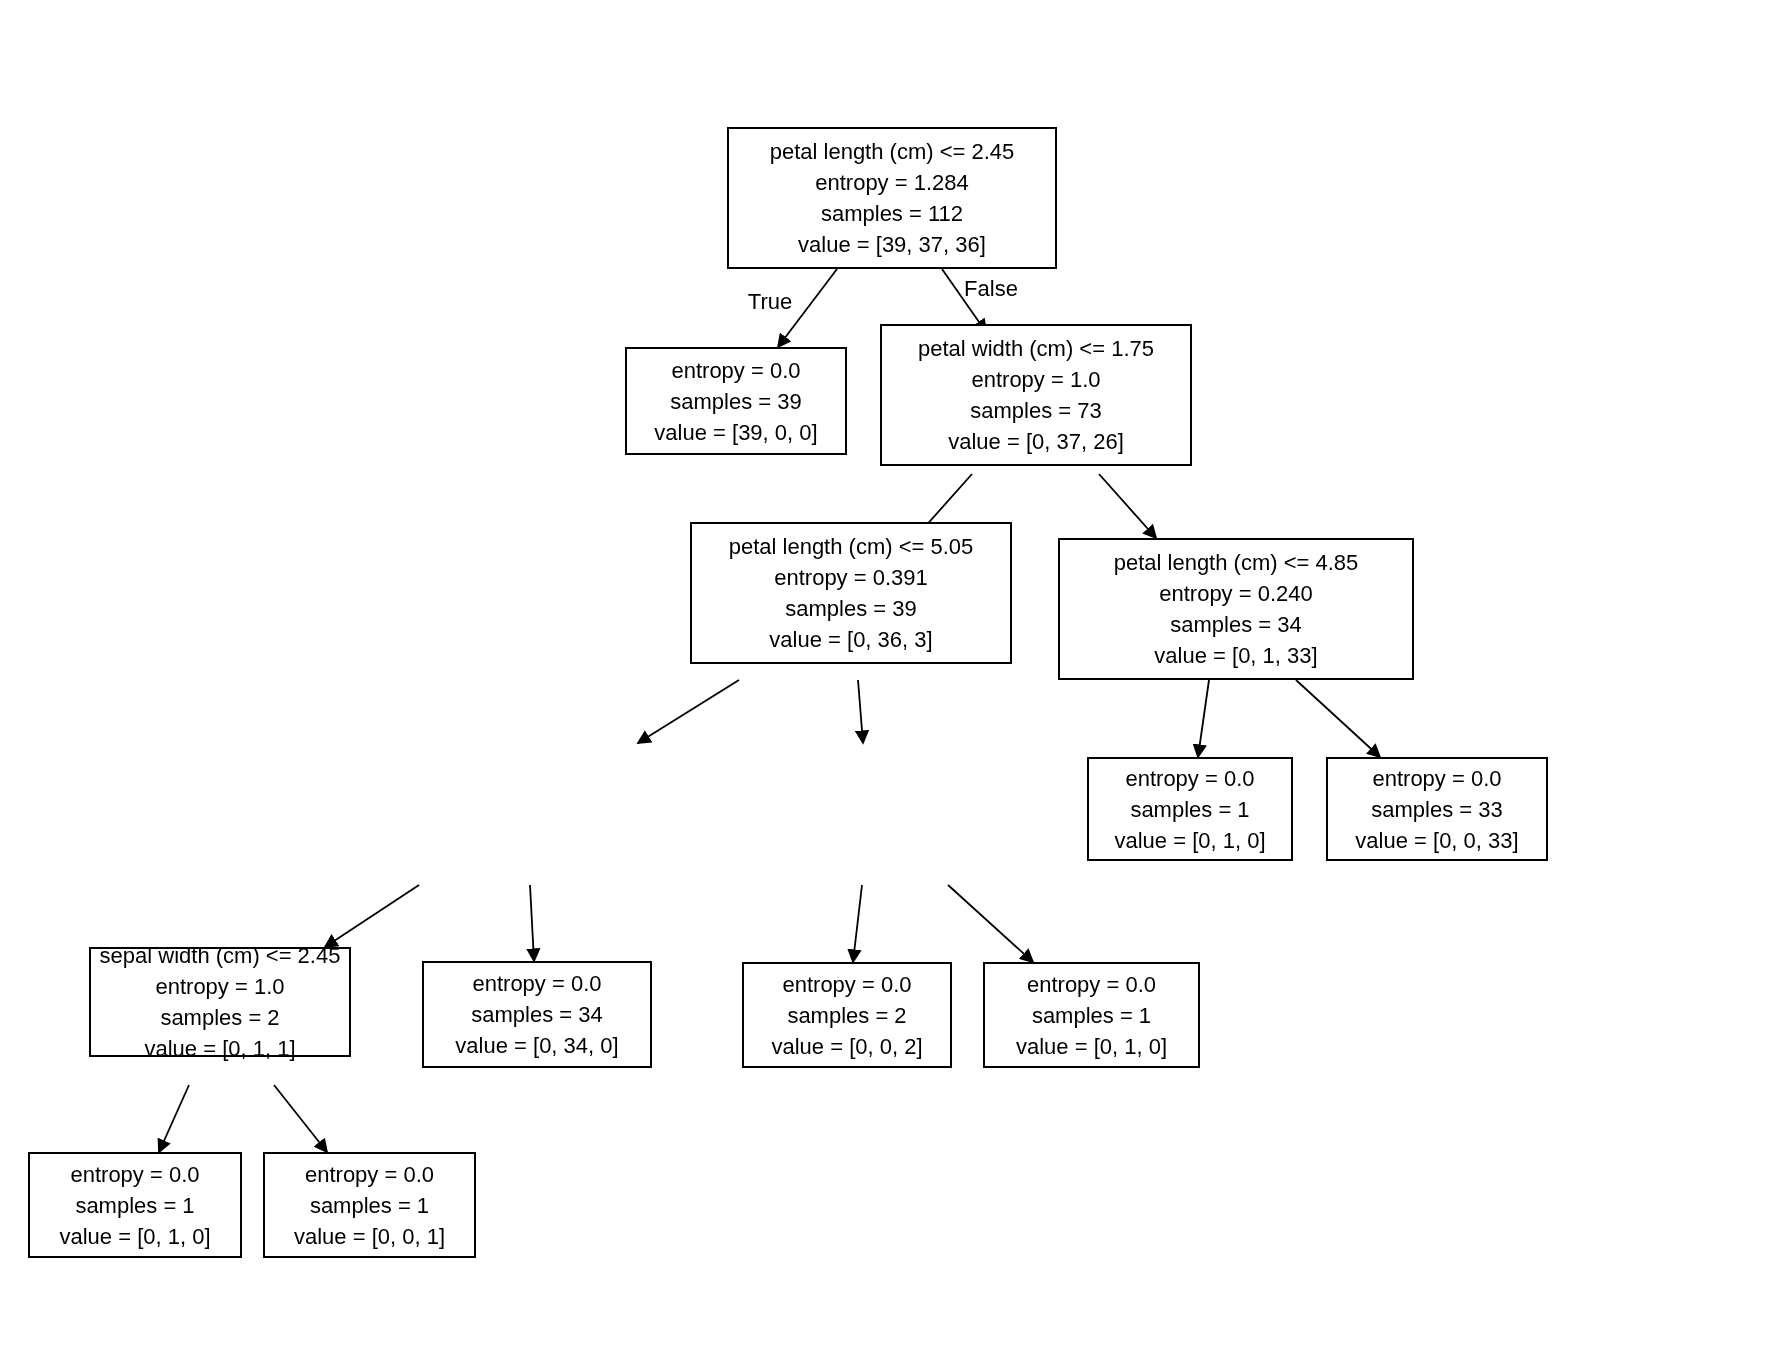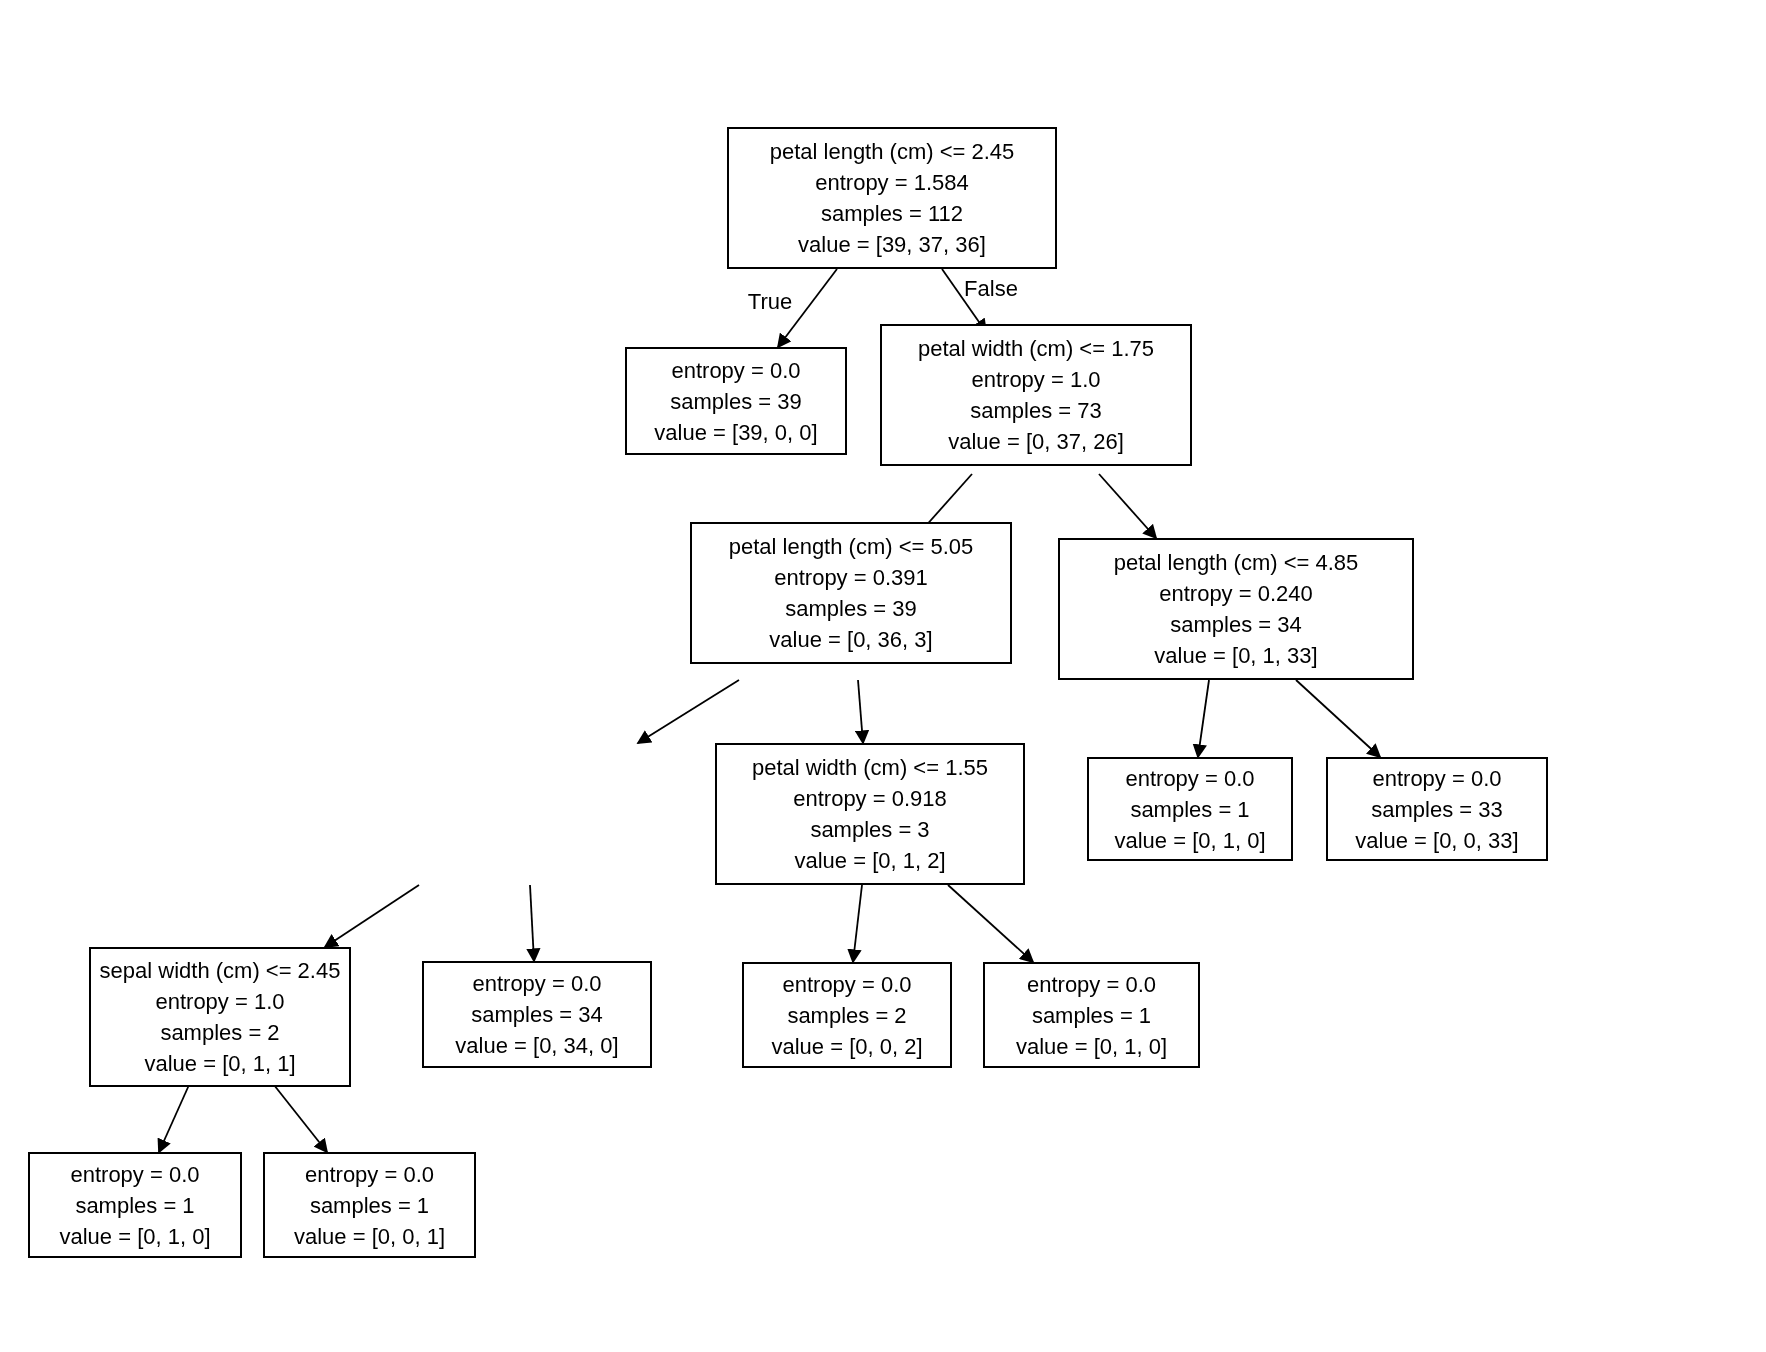--- a/index.html
+++ b/index.html
@@ -46,21 +46,21 @@
     <line x1="948" y1="885" x2="1033" y2="962" marker-end="url(#arrow)"></line>
     <line x1="189" y1="1085" x2="159" y2="1152" marker-end="url(#arrow)"></line>
     <line x1="274" y1="1085" x2="327" y2="1152" marker-end="url(#arrow)"></line>
   </svg>
 
   <div class="edge-label" style="left:770px;top:302px">True</div>
   <div class="edge-label" style="left:991px;top:289px">False</div>
 
   <div class="node" style="left:727px;top:127px;width:330px;height:142px">
     <span class="nl">petal length (cm) &lt;= 2.45</span>
-    <span class="nl">entropy = 1.584</span>
+    <span class="nl">entropy = 1.284</span>
     <span class="nl">samples = 112</span>
     <span class="nl">value = [39, 37, 36]</span>
   </div>
 
   <div class="node" style="left:625px;top:347px;width:222px;height:108px">
     <span class="nl">entropy = 0.0</span>
     <span class="nl">samples = 39</span>
     <span class="nl">value = [39, 0, 0]</span>
   </div>
   <div class="node" style="left:880px;top:324px;width:312px;height:142px">
@@ -76,38 +76,32 @@
     <span class="nl">samples = 39</span>
     <span class="nl">value = [0, 36, 3]</span>
   </div>
   <div class="node" style="left:1058px;top:538px;width:356px;height:142px">
     <span class="nl">petal length (cm) &lt;= 4.85</span>
     <span class="nl">entropy = 0.240</span>
     <span class="nl">samples = 34</span>
     <span class="nl">value = [0, 1, 33]</span>
   </div>
 
-  <div class="node" style="left:715px;top:743px;width:310px;height:142px">
-    <span class="nl">petal width (cm) &lt;= 1.55</span>
-    <span class="nl">entropy = 0.918</span>
-    <span class="nl">samples = 3</span>
-    <span class="nl">value = [0, 1, 2]</span>
-  </div>
   <div class="node" style="left:1087px;top:757px;width:206px;height:104px">
     <span class="nl">entropy = 0.0</span>
     <span class="nl">samples = 1</span>
     <span class="nl">value = [0, 1, 0]</span>
   </div>
   <div class="node" style="left:1326px;top:757px;width:222px;height:104px">
     <span class="nl">entropy = 0.0</span>
     <span class="nl">samples = 33</span>
     <span class="nl">value = [0, 0, 33]</span>
   </div>
 
-  <div class="node" style="left:89px;top:947px;width:262px;height:140px">
+  <div class="node" style="left:89px;top:947px;width:262px;height:110px">
     <span class="nl">sepal width (cm) &lt;= 2.45</span>
     <span class="nl">entropy = 1.0</span>
     <span class="nl">samples = 2</span>
     <span class="nl">value = [0, 1, 1]</span>
   </div>
   <div class="node" style="left:422px;top:961px;width:230px;height:107px">
     <span class="nl">entropy = 0.0</span>
     <span class="nl">samples = 34</span>
     <span class="nl">value = [0, 34, 0]</span>
   </div>

